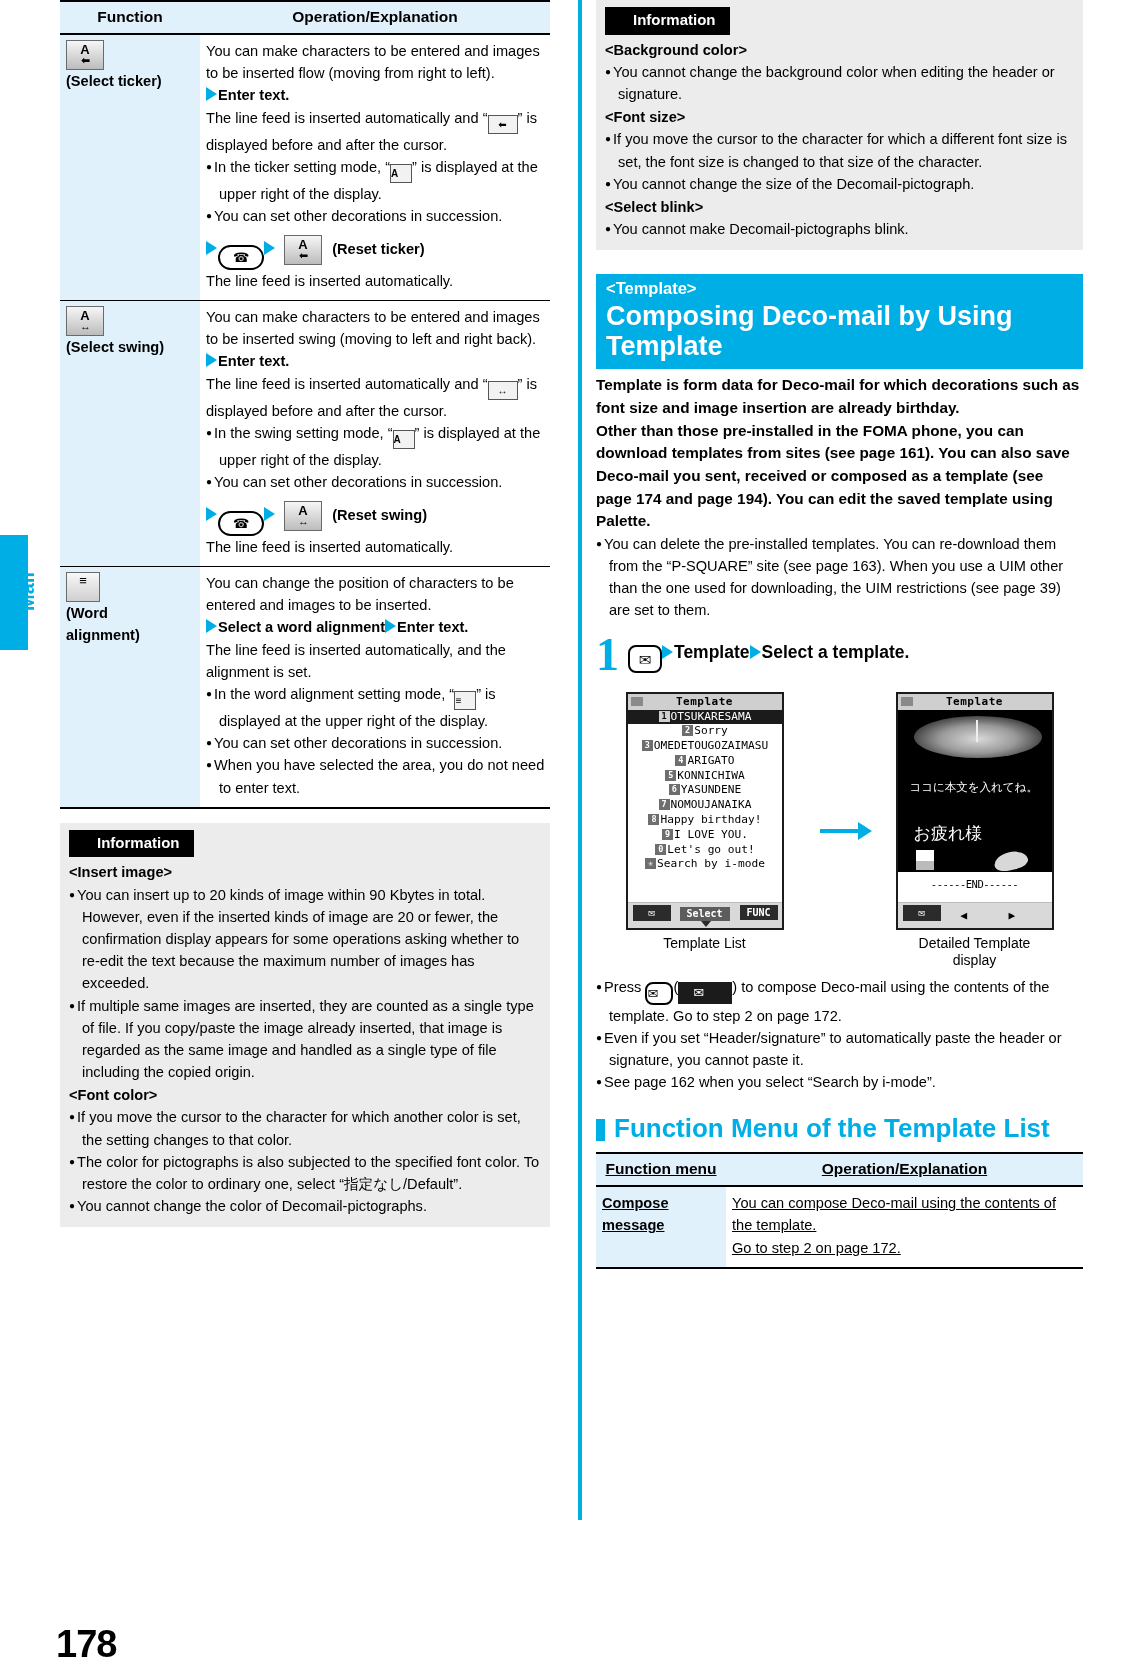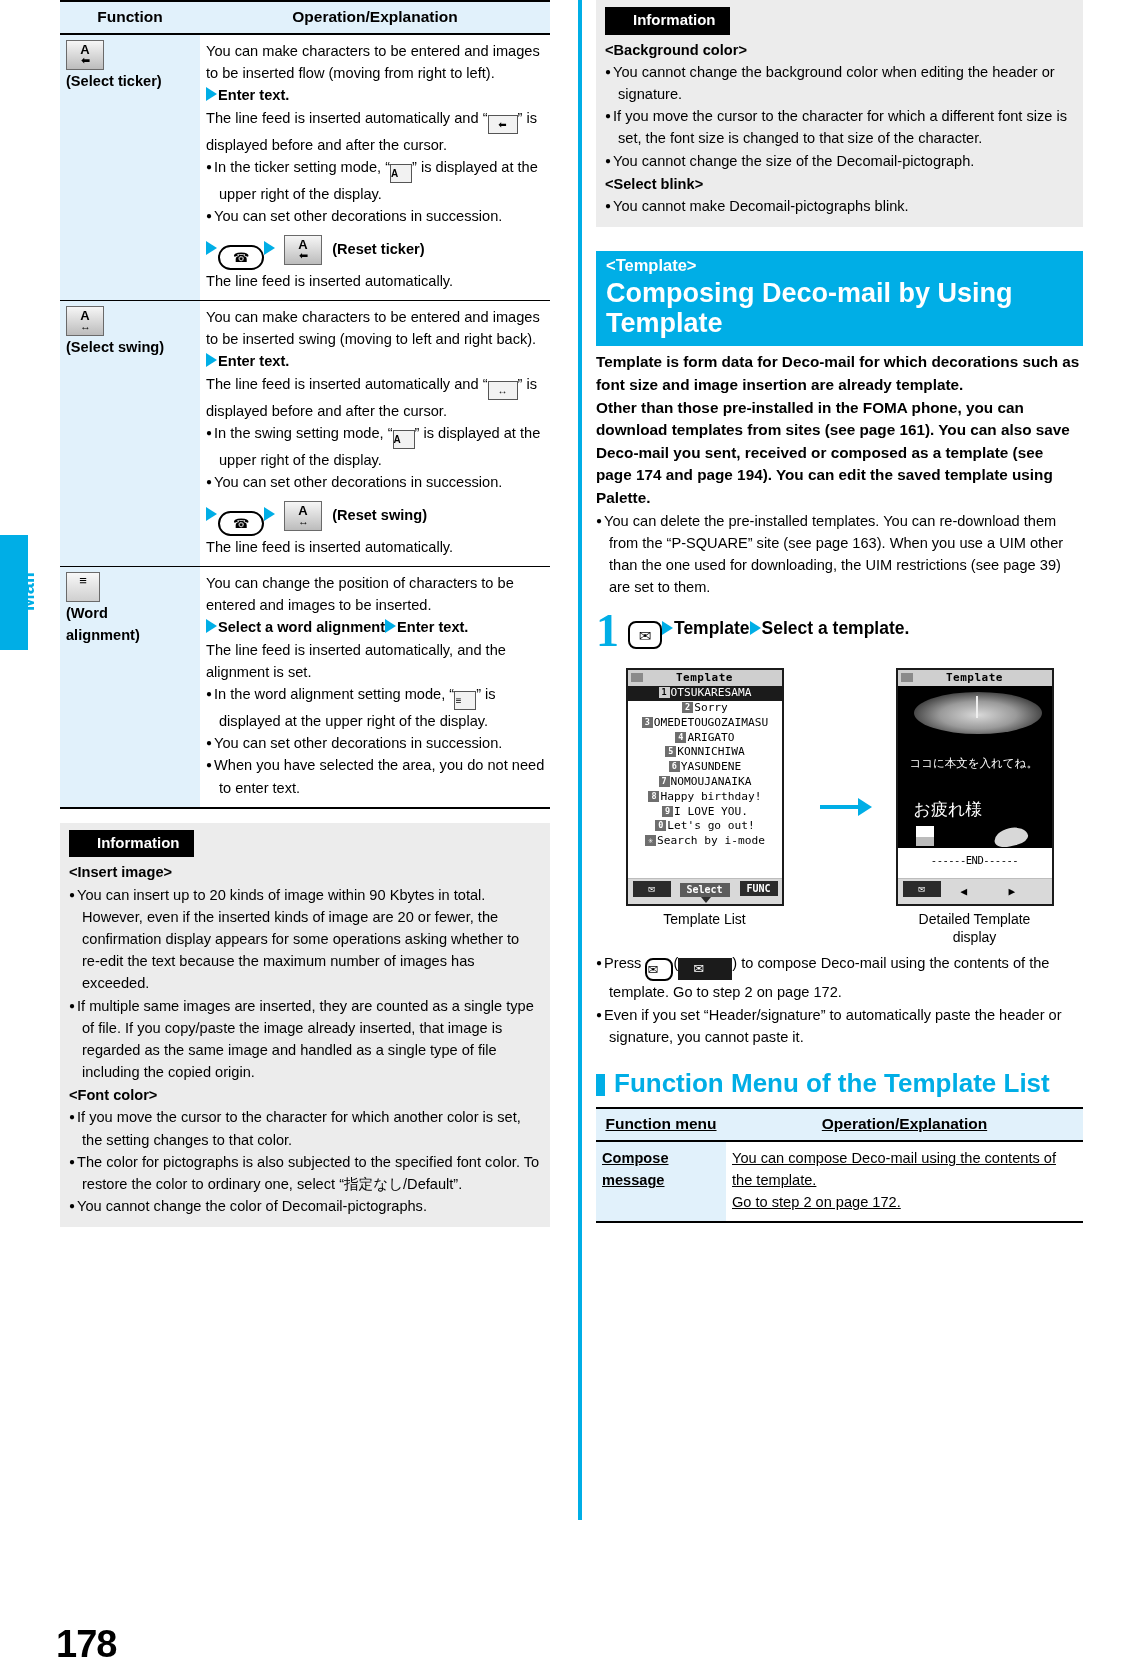--- a/index.html
+++ b/index.html
@@ -377,32 +377,33 @@
   </div>
 
 </div>
 
 <div id="col-right">
 
   <div class="info-box">
     <span class="info-tag">Information</span>
     <span class="info-sub">&lt;Background color&gt;</span>
     <span class="blt"><span>You cannot change the background color when editing the header or signature.</span></span>
+    <span class="info-sub">&lt;Font size&gt;</span>
     <span class="blt"><span>If you move the cursor to the character for which a different font size is set, the font size is changed to that size of the character.</span></span>
     <span class="blt"><span>You cannot change the size of the Decomail-pictograph.</span></span>
     <span class="info-sub">&lt;Select blink&gt;</span>
     <span class="blt"><span>You cannot make Decomail-pictographs blink.</span></span>
   </div>
 
   <div class="sec-head">
     <span class="kicker">&lt;Template&gt;</span>
     <span class="title">Composing Deco-mail by Using Template</span>
   </div>
 
-  <div class="lead">Template is form data for Deco-mail for which decorations such as font size and image insertion are already template.</div>
+  <div class="lead">Template is form data for Deco-mail for which decorations such as font size and image insertion are already birthday.</div>
   <div class="lead" style="margin-top:0">Other than those pre-installed in the FOMA phone, you can download templates from sites (see page 161). You can also save Deco-mail you sent, received or composed as a template (see page 174 and page 194). You can edit the saved template using Palette.</div>
   <div class="body-txt">
     <span class="blt"><span>You can delete the pre-installed templates. You can re-download them from the “P-SQUARE” site (see page 163). When you use a UIM other than the one used for downloading, the UIM restrictions (see page 39) are set to them.</span></span>
   </div>
 
   <div class="step">
     <span class="step-num">1</span>
     <div class="step-txt">
       <span class="mailkey">✉</span><span class="tri"></span><span>Template</span><span class="tri"></span><span>Select a template.</span>
     </div>
@@ -466,20 +467,21 @@
       <div class="shot-cap">
         <span>Detailed Template</span><br>
         <span>display</span>
       </div>
     </div>
   </div>
 
   <div class="body-txt" style="margin-top:6px;">
     <span class="blt"><span>Press </span><span class="mailkey" style="width:28px;height:23px;line-height:20px;font-size:13px;vertical-align:-6px">✉</span>(<span class="mailkey-blk">✉</span>)<span> to compose Deco-mail using the contents of the template. Go to step 2 on page 172.</span></span>
     <span class="blt"><span>Even if you set “Header/signature” to automatically paste the header or signature, you cannot paste it.</span></span>
+    <span class="blt"><span>See page 162 when you select “Search by i-mode”.</span></span>
   </div>
 
   <div class="fm-head">
     <span class="bar"></span><span class="txt">Function Menu of the Template List</span>
   </div>
 
   <table class="fn" style="margin-top:8px;text-decoration:underline;">
     <tbody>
         <tr>
       <th class="c1" style="width:130px">Function menu</th>

